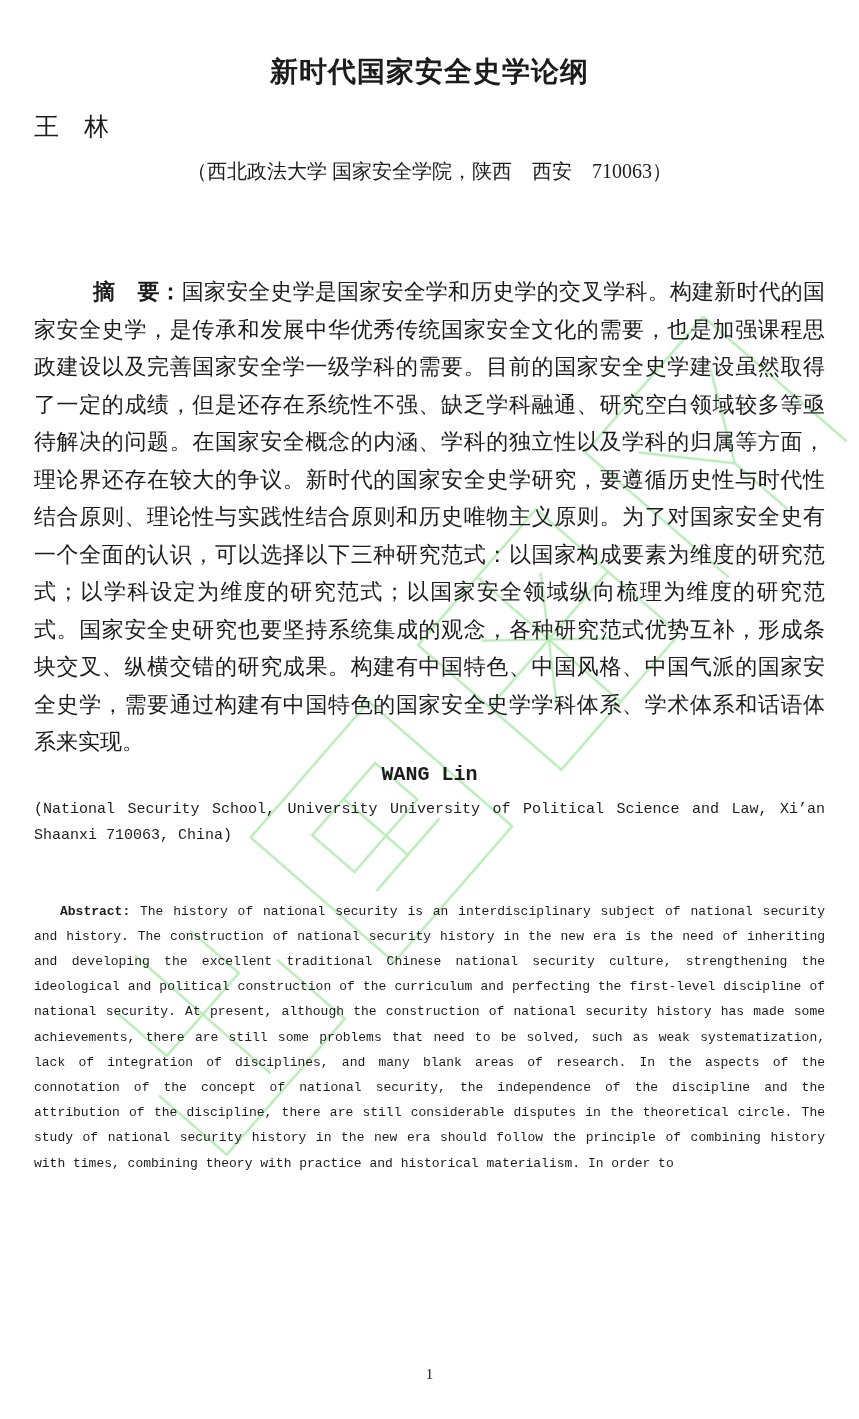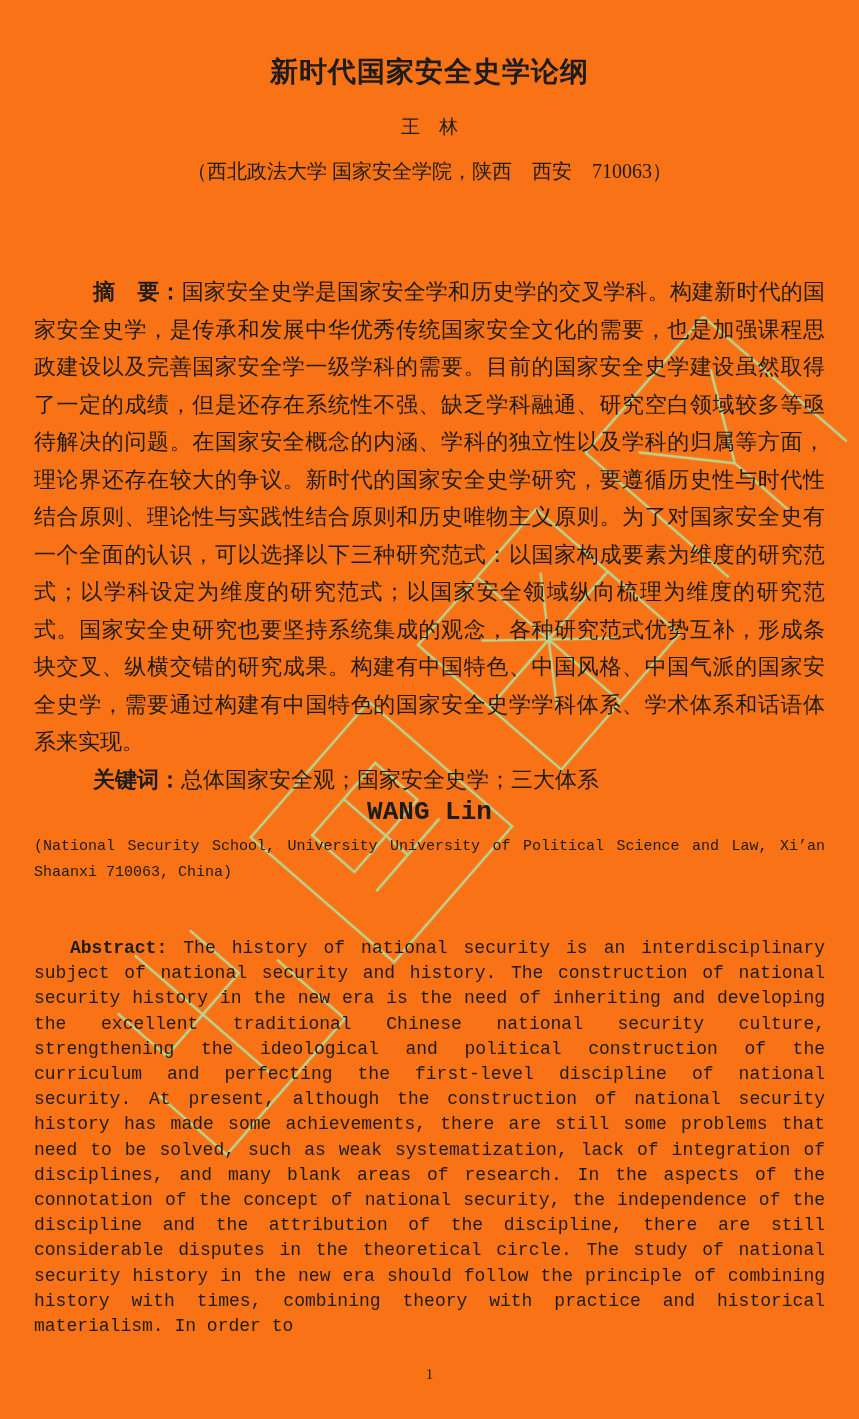--- a/index.html
+++ b/index.html
@@ -23,22 +23,21 @@
     font-family:"Liberation Sans","DejaVu Sans",sans-serif;
     font-weight:700;
     font-size:28px;
     text-align:center;
     letter-spacing:1px;
     margin:0 0 26px 0;
     line-height:32px;
   }
   .author-zh{
     font-family:"Liberation Serif","DejaVu Serif",serif;
-    font-size:19px;
-    text-align:center;
+    font-size:25px;
     margin:0 0 17px 0;
     line-height:26px;
   }
   .affil-zh{
     font-family:"Liberation Serif","DejaVu Serif",serif;
     font-size:20px;
     text-align:center;
     margin:12px 0 88px 0;
     line-height:28px;
   }
@@ -69,54 +68,54 @@
     font-size:26px;
     line-height:36px;
     text-align:center;
     margin:0 0 24px 0;
     white-space:nowrap;
     transform-origin:center;
   }
   .author-en{
     font-family:"Liberation Mono","DejaVu Sans Mono",monospace;
     font-weight:700;
-    font-size:26px;
+    font-size:20px;
     line-height:28px;
     text-align:center;
     margin:0 0 8px 0;
   }
   .affil-en{
     font-family:"Liberation Mono","DejaVu Sans Mono",monospace;
     font-size:15px;
     line-height:26px;
     text-align:justify;
     margin:0 0 50px 0;
   }
   .abs-en{
     font-family:"Liberation Mono","DejaVu Sans Mono",monospace;
-    font-size:18px;
+    font-size:13px;
     line-height:25.2px;
     text-align:justify;
     text-indent:2em;
     margin:0;
   }
   .abs-en b{font-weight:700;}
   .page-num{
     position:absolute;
     left:0;right:0;bottom:36px;
     text-align:center;
     font-family:"Liberation Serif","DejaVu Serif",serif;
     font-size:15px;
     z-index:1;
   }
 </style>
 </head>
 <body>
 
-<div class="page" style="color: rgb(28, 28, 28); background: #f97316;">
+<div class="page" style="color: rgb(28, 28, 28); background: #ffffff;">
 
   <svg class="wm" viewBox="0 0 859 1419" aria-hidden="true">
     <g transform="translate(470,730) rotate(-49)" fill="none" stroke-width="2.4" opacity="0.85">
 
       <g transform="translate(-390,0)" class="wm-stroke-g">
         <path class="wm-stroke" d="M 0,-105 V 75" stroke="#a9e9a9"></path>
         <path class="wm-stroke" d="M -55,-80 V -15 H 55 V -80" stroke="#a9e9a9"></path>
         <path class="wm-stroke" d="M -90,5 V 95 H 90 V 5" stroke="#a9e9a9"></path>
       </g>
 
@@ -144,21 +143,20 @@
 
   <div class="content">
     <h1 class="title-zh">新时代国家安全史学论纲</h1>
 
     <div class="author-zh">王　林</div>
 
     <div class="affil-zh">（西北政法大学 国家安全学院，陕西　西安　710063）</div>
 
     <p class="abs-zh"><b>摘　要：</b><span>国家安全史学是国家安全学和历史学的交叉学科。构建新时代的国家安全史学，是传承和发展中华优秀传统国家安全文化的需要，也是加强课程思政建设以及完善国家安全学一级学科的需要。目前的国家安全史学建设虽然取得了一定的成绩，但是还存在系统性不强、缺乏学科融通、研究空白领域较多等亟待解决的问题。在国家安全概念的内涵、学科的独立性以及学科的归属等方面，理论界还存在较大的争议。新时代的国家安全史学研究，要遵循历史性与时代性结合原则、理论性与实践性结合原则和历史唯物主义原则。为了对国家安全史有一个全面的认识，可以选择以下三种研究范式：以国家构成要素为维度的研究范式；以学科设定为维度的研究范式；以国家安全领域纵向梳理为维度的研究范式。国家安全史研究也要坚持系统集成的观念，各种研究范式优势互补，形成条块交叉、纵横交错的研究成果。构建有中国特色、中国风格、中国气派的国家安全史学，需要通过构建有中国特色的国家安全史学学科体系、学术体系和话语体系来实现。</span></p>
 
-    <p class="kw-zh"><b>关键词：</b><span>总体国家安全观；国家安全史学；三大体系</span></p>
 
 
     <div class="author-en">WANG Lin</div>
 
     <div class="affil-en">(National Security School, University University of Political Science and Law, Xi’an Shaanxi 710063, China)</div>
 
     <p class="abs-en"><b>Abstract:</b><span> The history of national security is an interdisciplinary subject of national security and history. The construction of national security history in the new era is the need of inheriting and developing the excellent traditional Chinese national security culture, strengthening the ideological and political construction of the curriculum and perfecting the first-level discipline of national security. At present, although the construction of national security history has made some achievements, there are still some problems that need to be solved, such as weak systematization, lack of integration of disciplines, and many blank areas of research. In the aspects of the connotation of the concept of national security, the independence of the discipline and the attribution of the discipline, there are still considerable disputes in the theoretical circle. The study of national security history in the new era should follow the principle of combining history with times, combining theory with practice and historical materialism. In order to</span></p>
   </div>
 
   <div class="page-num">1</div>

